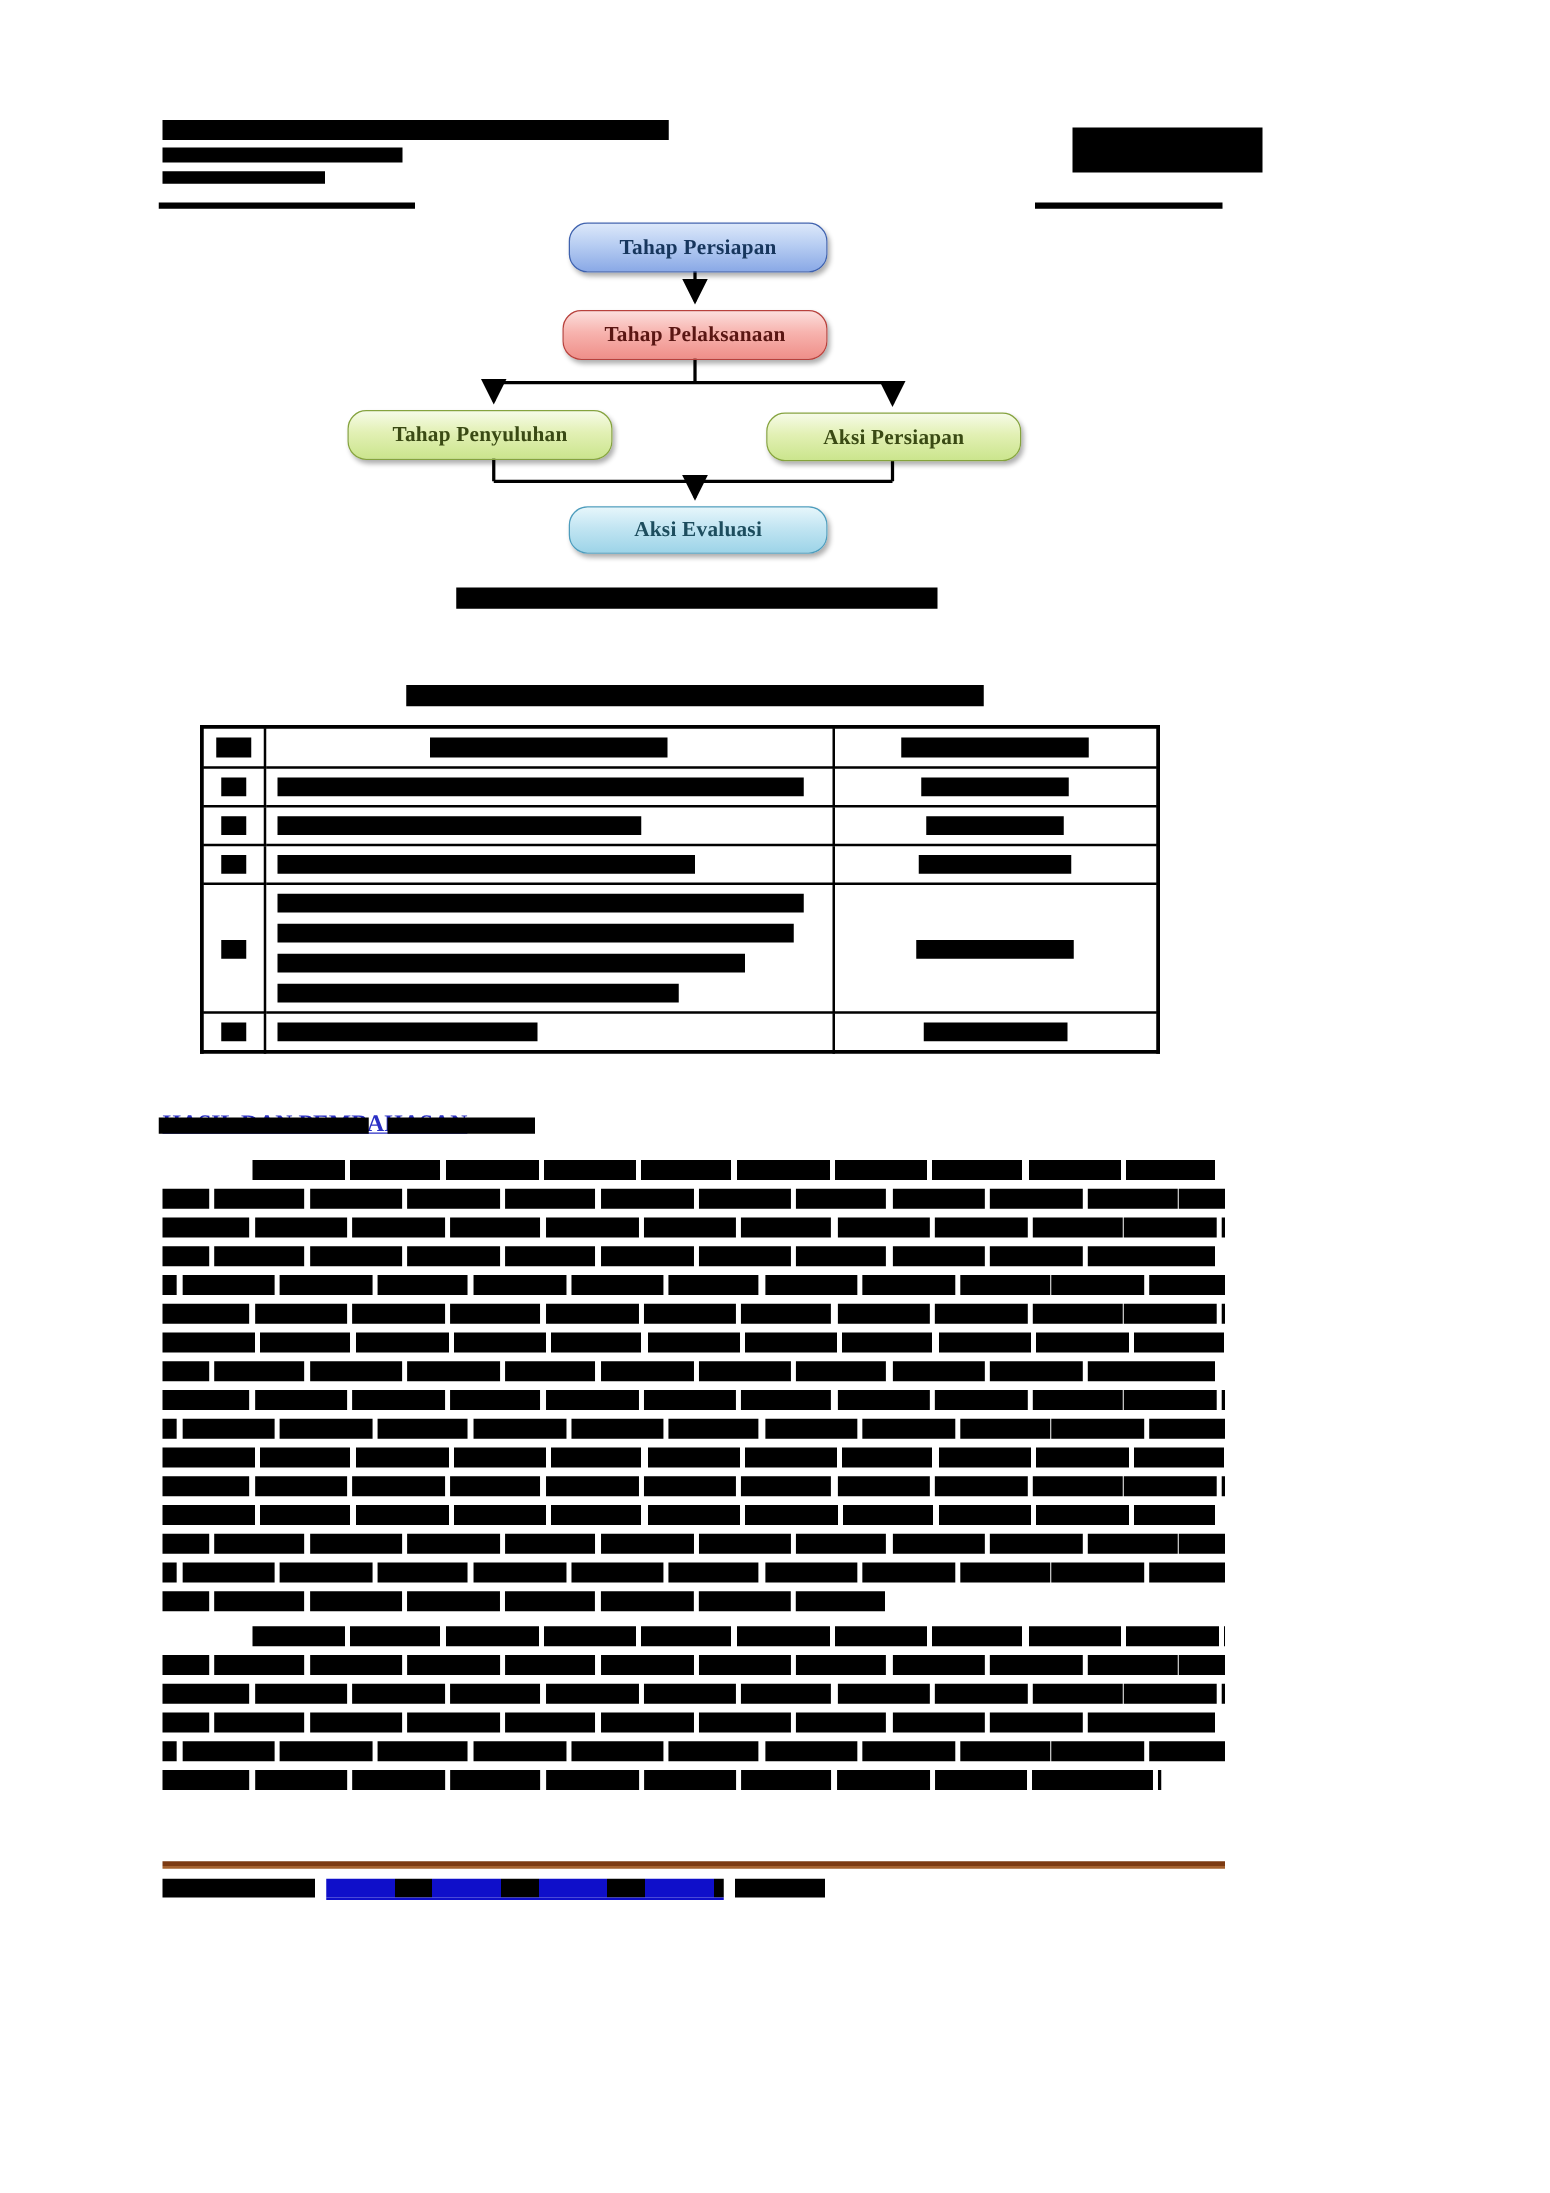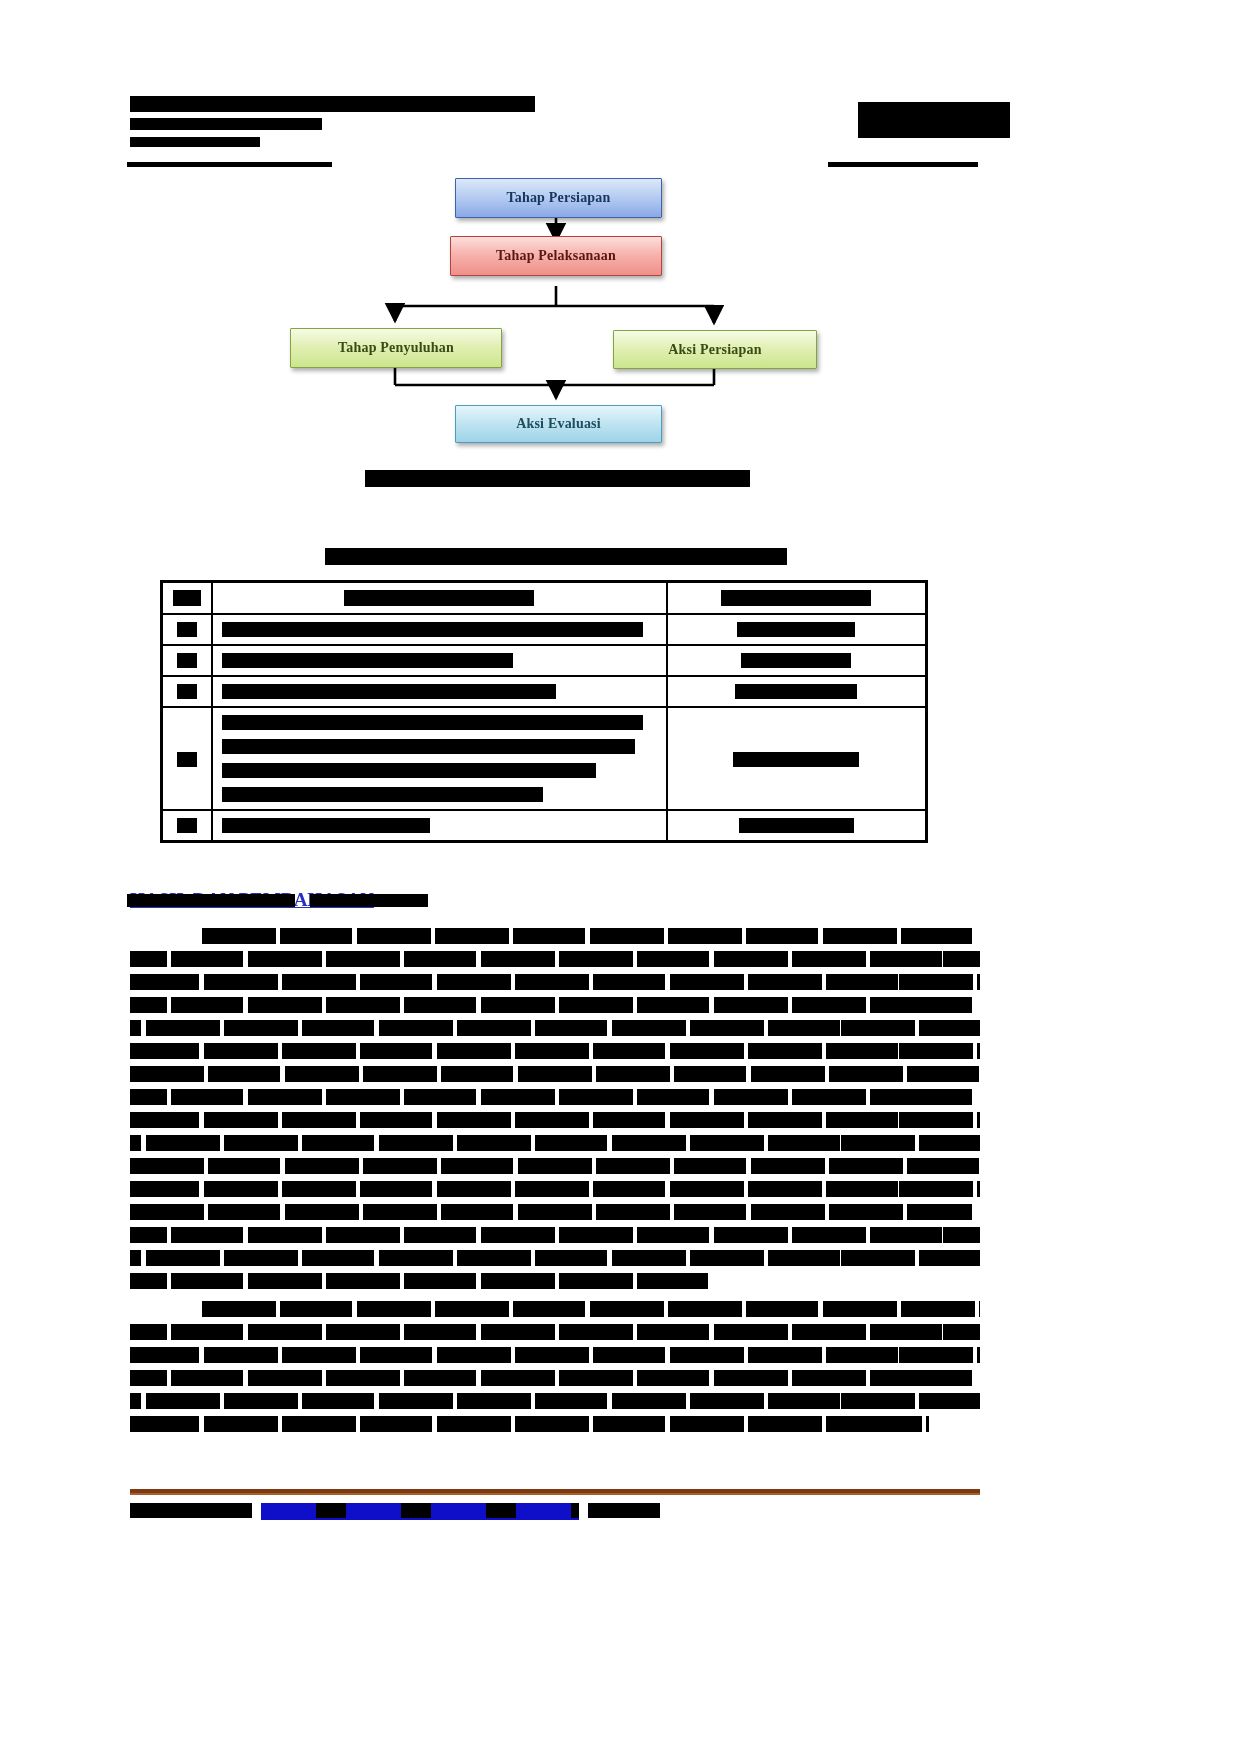--- a/index.html
+++ b/index.html
@@ -19,31 +19,31 @@
   .hb2{width:192px;height:12px;margin-bottom:7px;}
   .hb3{width:130px;height:10px;}
   .logo-box{left:858px;top:102px;width:152px;height:36px;background:#000;}
   .rule-seg{height:5px;background:#000;}
 
   
   .flowchart{left:130px;top:170px;width:850px;height:290px;}
   .flow-svg{position:absolute;left:0;top:0;pointer-events:none;}
   .node{
     position:absolute;display:flex;align-items:center;justify-content:center;
-    border-radius:1px;font-size:14px;font-weight:600;
+    border-radius:15px;font-size:17px;font-weight:600;
     box-shadow:2px 3px 4px rgba(0,0,0,.32);
     border:1.6px solid;letter-spacing:.2px;
   }
   .node-persiapan{left:325px;top:8px;width:205px;height:38px;
     background:linear-gradient(180deg,#dce8fa 0%,#b7cdf2 45%,#8aa9e6 100%);
     border-color:#3f62ae;color:#17365d;}
-  .node-pelaksanaan{left:320px;top:66px;width:210px;height:38px;
+  .node-pelaksanaan{left:320px;top:78px;width:210px;height:38px;
     background:linear-gradient(180deg,#fcdedc 0%,#f7b3ae 45%,#ef8f89 100%);
     border-color:#b8413c;color:#5a1613;}
-  .node-penyuluhan{left:160px;top:158px;width:210px;height:38px;
+  .node-penyuluhan{left:148px;top:158px;width:210px;height:38px;
     background:linear-gradient(180deg,#f6fbe7 0%,#e2f0b4 45%,#cbe58d 100%);
     border-color:#85a33e;color:#3a4a14;}
   .node-aksi{left:483px;top:160px;width:202px;height:37px;
     background:linear-gradient(180deg,#f6fbe7 0%,#e2f0b4 45%,#cbe58d 100%);
     border-color:#85a33e;color:#3a4a14;}
   .node-evaluasi{left:325px;top:235px;width:205px;height:36px;
     background:linear-gradient(180deg,#e6f6fb 0%,#c2e5f2 45%,#9dd4e8 100%);
     border-color:#4e9dbd;color:#1d4d5e;}
 
   

